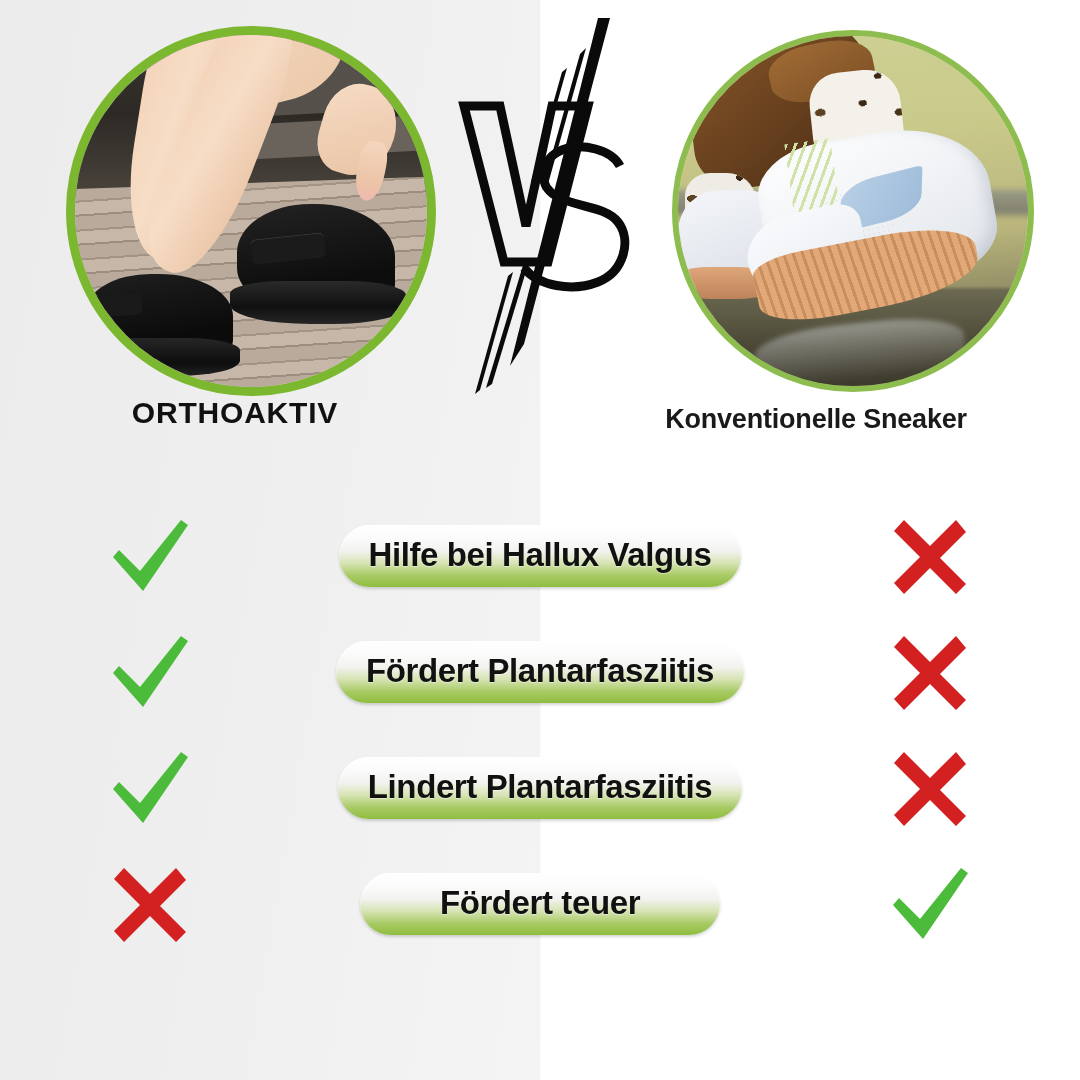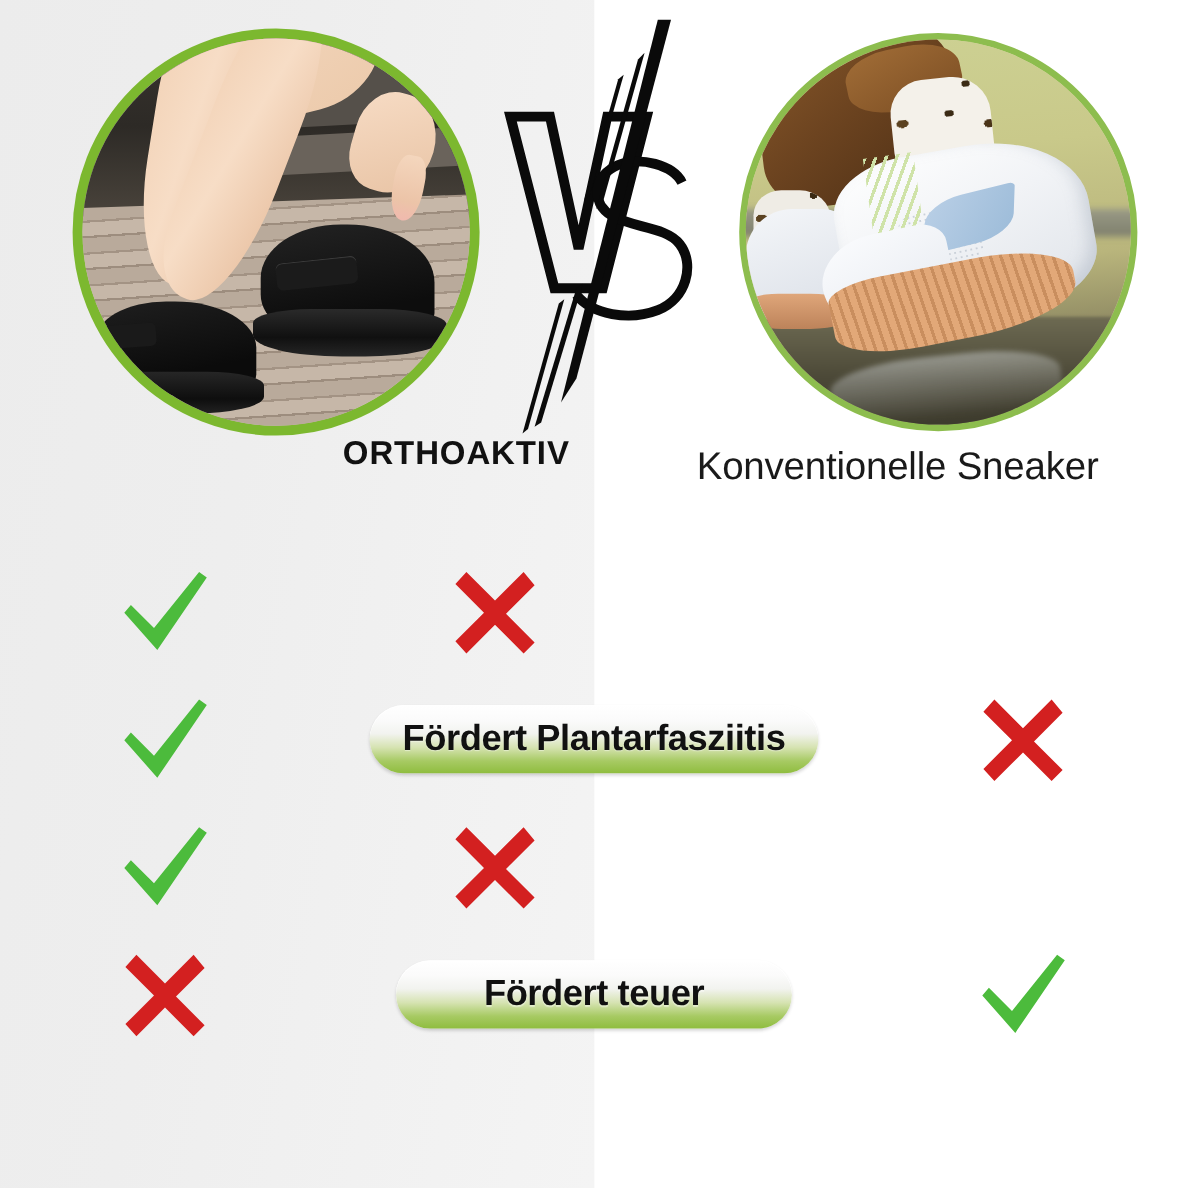--- a/index.html
+++ b/index.html
@@ -338,34 +338,33 @@
     left: 452px; top: 14px;
     width: 196px; height: 390px;
   }
   .vs-mark svg { display: block; width: 100%; height: 100%; }
 
   
   .title-left {
     position: absolute;
     left: 0; top: 396px;
     width: 470px;
-    text-align: right;
+    text-align: center;
     font-size: 30px;
     font-weight: 700;
     letter-spacing: 0.8px;
     color: #111111;
-    padding-left: 48px;
   }
   .title-right {
     position: absolute;
     left: 556px; top: 404px;
     width: 520px;
     text-align: center;
-    font-size: 35px;
-    font-weight: 400;
+    font-size: 27px;
+    font-weight: 700;
     letter-spacing: -0.2px;
     color: #1a1a1a;
   }
 
   
   .rows {
     position: absolute;
     left: 0; top: 498px;
     width: 1080px;
   }
@@ -510,20 +509,23 @@
 
   <div class="rows" id="rows">
       <div class="row">
         <div class="mark-col">
   <span class="icon-check">
     <svg width="86" height="82" viewBox="0 0 86 82" xmlns="http://www.w3.org/2000/svg">
       <path d="M6 42 L12 35 L33 56 L74 5 L81 10 L36 76 Z" fill="#4cbb3c"></path>
     </svg>
   </span>
 </div>
+        <div class="pill-col">
+          <div class="pill">Hilfe bei Hallux Valgus</div>
+        </div>
         <div class="mark-col right">
   <span class="icon-cross">
     <svg width="80" height="80" viewBox="0 0 80 80" xmlns="http://www.w3.org/2000/svg">
       <path d="M14 4 L40 30 L66 4 L76 16 L50 42 L76 68 L66 78 L40 52 L14 78 L4 67 L30 41 L4 15 Z" fill="#d32020"></path>
     </svg>
   </span>
 </div>
       </div>
       <div class="row">
         <div class="mark-col">
@@ -545,20 +547,23 @@
 </div>
       </div>
       <div class="row">
         <div class="mark-col">
   <span class="icon-check">
     <svg width="86" height="82" viewBox="0 0 86 82" xmlns="http://www.w3.org/2000/svg">
       <path d="M6 42 L12 35 L33 56 L74 5 L81 10 L36 76 Z" fill="#4cbb3c"></path>
     </svg>
   </span>
 </div>
+        <div class="pill-col">
+          <div class="pill">Lindert Plantarfasziitis</div>
+        </div>
         <div class="mark-col right">
   <span class="icon-cross">
     <svg width="80" height="80" viewBox="0 0 80 80" xmlns="http://www.w3.org/2000/svg">
       <path d="M14 4 L40 30 L66 4 L76 16 L50 42 L76 68 L66 78 L40 52 L14 78 L4 67 L30 41 L4 15 Z" fill="#d32020"></path>
     </svg>
   </span>
 </div>
       </div>
       <div class="row">
         <div class="mark-col">

